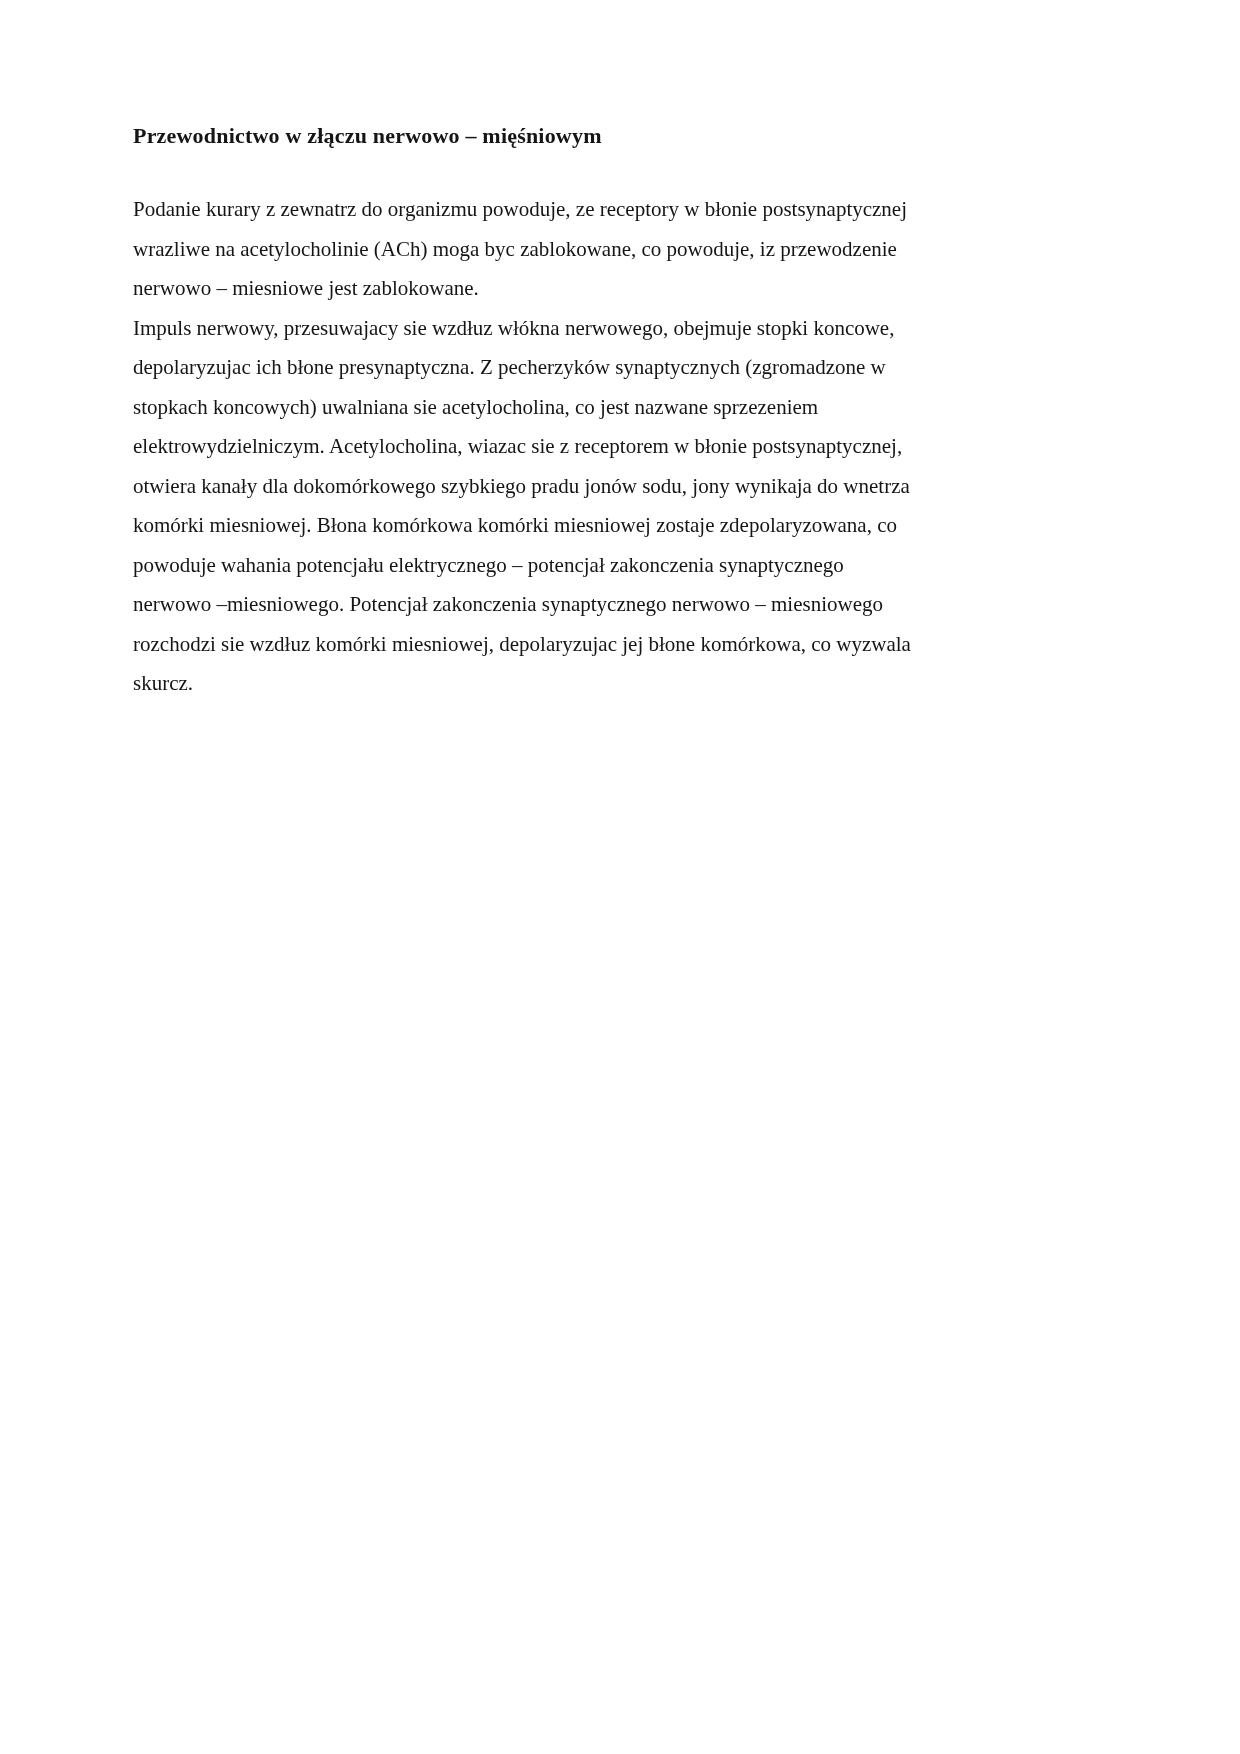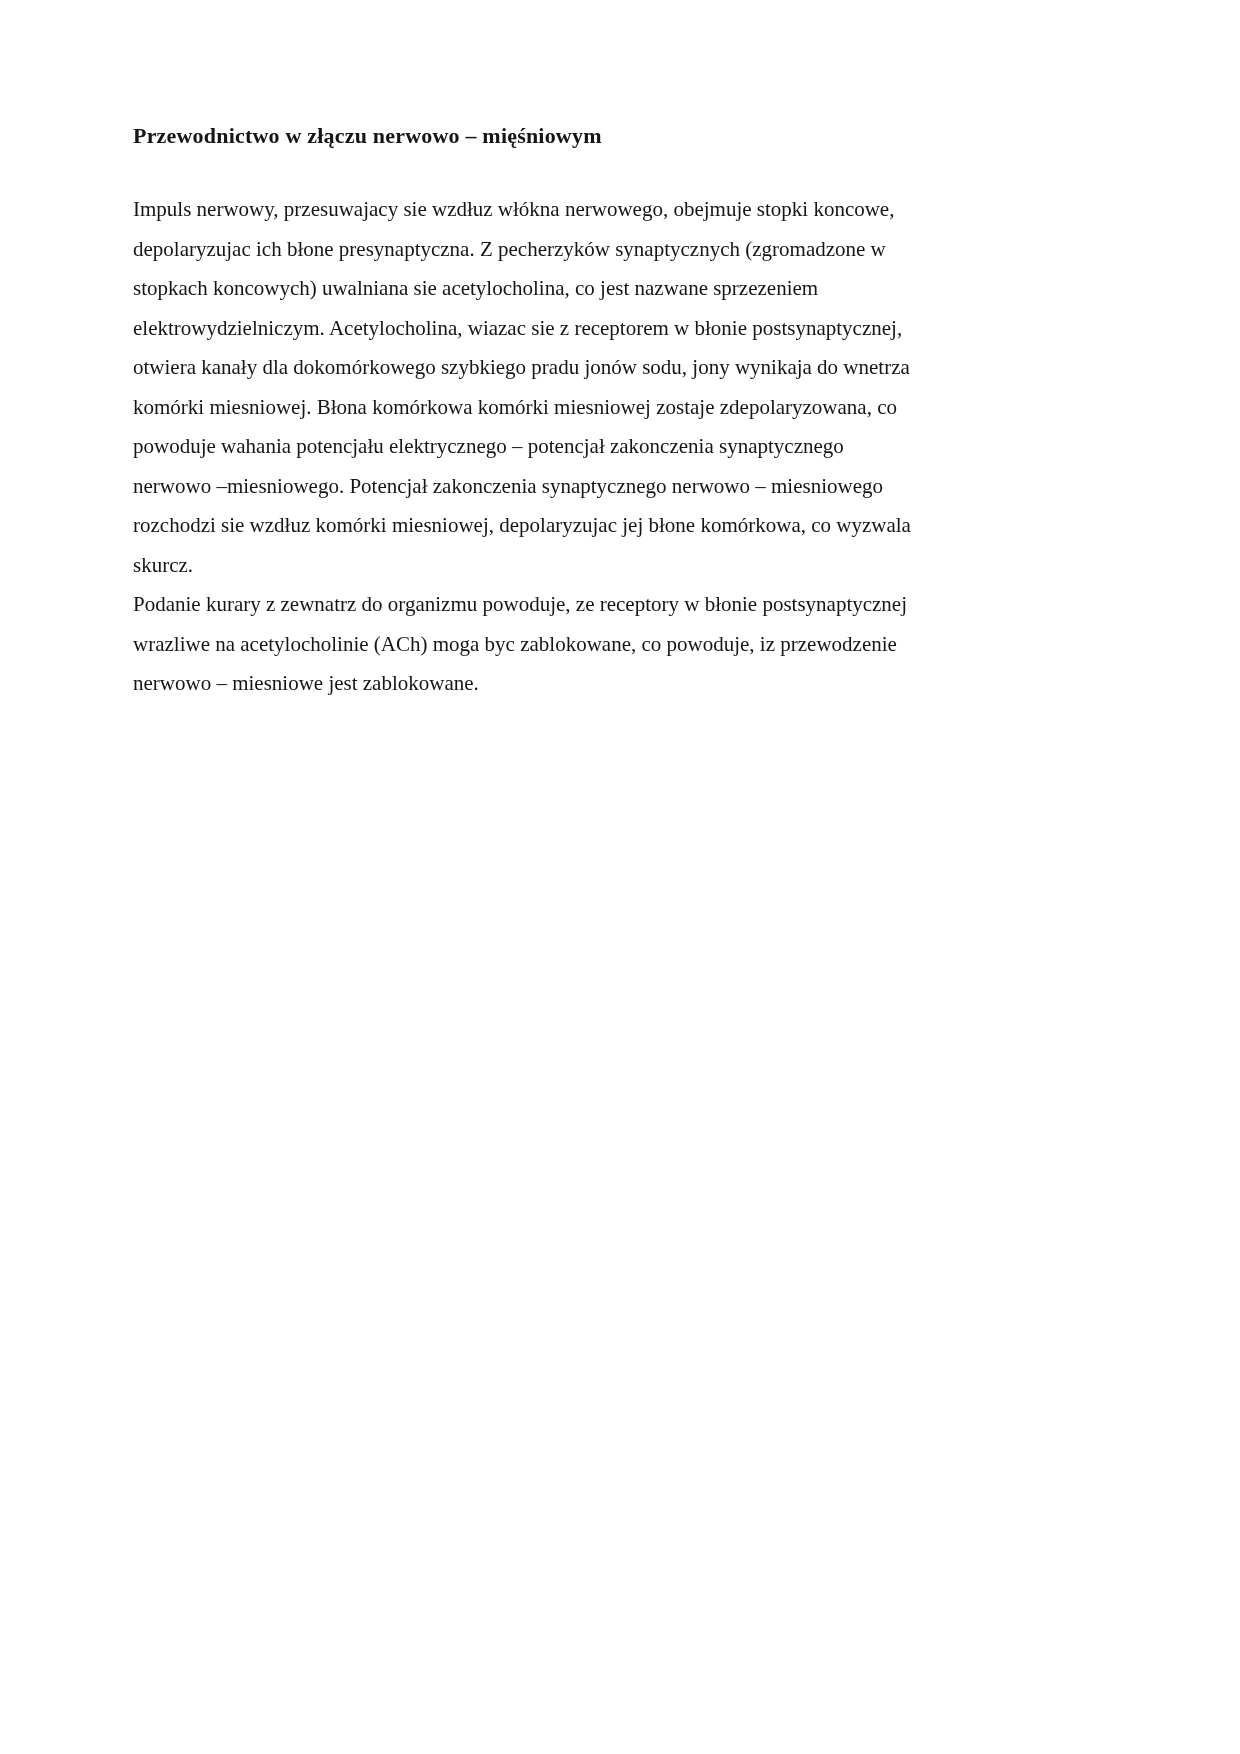--- a/index.html
+++ b/index.html
@@ -42,31 +42,31 @@
   }
 </style>
 </head>
 <body>
 
 <div class="page">
   <div class="content">
     <h1 class="doc-title">Przewodnictwo w złączu nerwowo – mięśniowym</h1>
     <div class="doc-body">
       <div class="paragraph">
+          <div class="text-line">Podanie kurary z zewnatrz do organizmu powoduje, ze receptory w błonie postsynaptycznej</div>
+          <div class="text-line">wrazliwe na acetylocholinie (ACh) moga byc zablokowane, co powoduje, iz przewodzenie</div>
+          <div class="text-line">nerwowo – miesniowe jest zablokowane.</div>
+        </div>
+      <div class="paragraph">
           <div class="text-line">Impuls nerwowy, przesuwajacy sie wzdłuz włókna nerwowego, obejmuje stopki koncowe,</div>
           <div class="text-line">depolaryzujac ich błone presynaptyczna. Z pecherzyków synaptycznych (zgromadzone w</div>
           <div class="text-line">stopkach koncowych) uwalniana sie acetylocholina, co jest nazwane sprzezeniem</div>
           <div class="text-line">elektrowydzielniczym. Acetylocholina, wiazac sie z receptorem w błonie postsynaptycznej,</div>
           <div class="text-line">otwiera kanały dla dokomórkowego szybkiego pradu jonów sodu, jony wynikaja do wnetrza</div>
           <div class="text-line">komórki miesniowej. Błona komórkowa komórki miesniowej zostaje zdepolaryzowana, co</div>
           <div class="text-line">powoduje wahania potencjału elektrycznego – potencjał zakonczenia synaptycznego</div>
           <div class="text-line">nerwowo –miesniowego. Potencjał zakonczenia synaptycznego nerwowo – miesniowego</div>
           <div class="text-line">rozchodzi sie wzdłuz komórki miesniowej, depolaryzujac jej błone komórkowa, co wyzwala</div>
           <div class="text-line">skurcz.</div>
         </div>
-      <div class="paragraph">
-          <div class="text-line">Podanie kurary z zewnatrz do organizmu powoduje, ze receptory w błonie postsynaptycznej</div>
-          <div class="text-line">wrazliwe na acetylocholinie (ACh) moga byc zablokowane, co powoduje, iz przewodzenie</div>
-          <div class="text-line">nerwowo – miesniowe jest zablokowane.</div>
-        </div>
     </div>
   </div>
 </div>
 
 </body></html>

